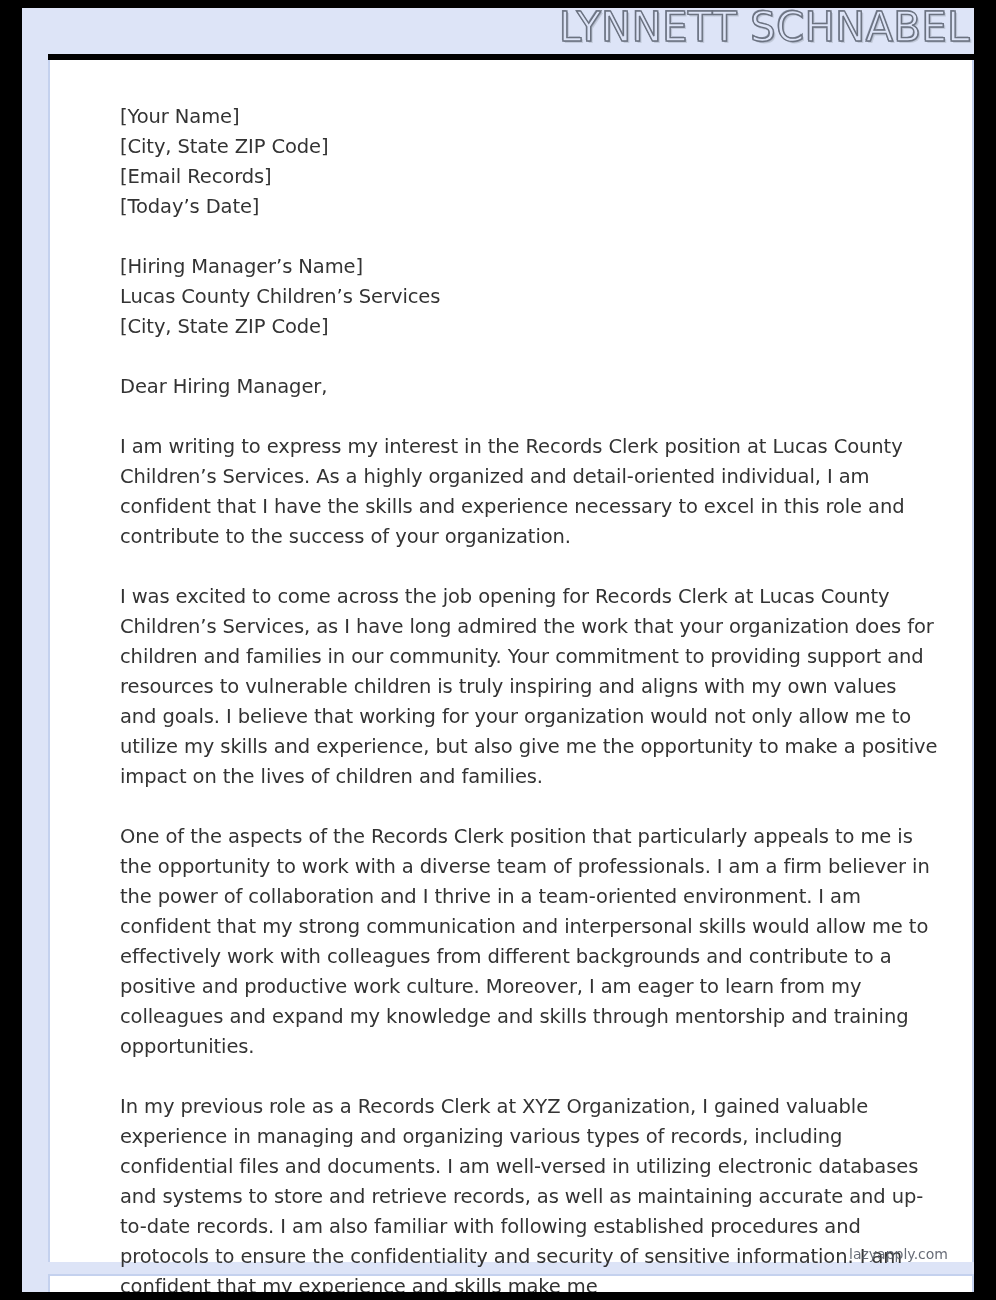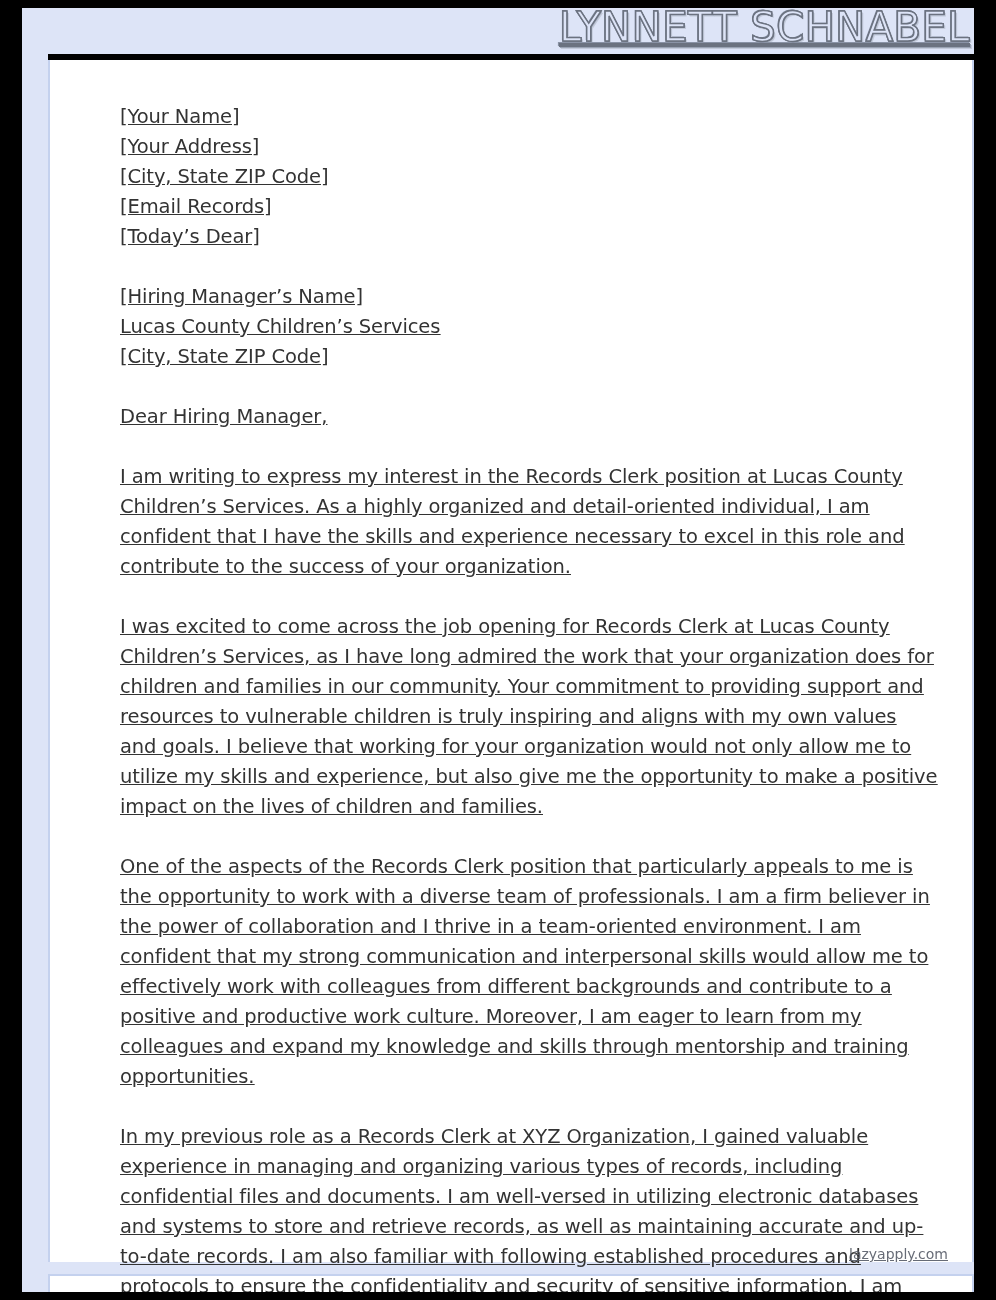--- a/index.html
+++ b/index.html
@@ -1,15 +1,15 @@
 <!DOCTYPE html>
 <html><head>
 <meta charset="utf-8">
 <style>
-  * { box-sizing: border-box; margin: 0; padding: 0; text-decoration: underline; }
+  * { box-sizing: border-box; margin: 0; padding: 0; }
 
   html, body {
     width: 996px;
     height: 1300px;
     overflow: hidden;
   }
 
   body {
     background: #000000;
     font-family: "DejaVu Sans", sans-serif;
@@ -141,24 +141,23 @@
 
     <div id="header-rule"></div>
 
     <div class="page" id="page-1"></div>
     <div class="page" id="page-2"></div>
 
     <div id="letter">
 
       <div>
         <div class="addr-line">[Your Name]</div>
-        <div class="addr-line">[Your Address]</div>
         <div class="addr-line">[City, State ZIP Code]</div>
         <div class="addr-line">[Email Records]</div>
-        <div class="addr-line">[Today’s Dear]</div>
+        <div class="addr-line">[Today’s Date]</div>
       </div>
 
       <div class="blank"></div>
 
       <div>
         <div class="addr-line">[Hiring Manager’s Name]</div>
         <div class="addr-line">Lucas County Children’s Services</div>
         <div class="addr-line">[City, State ZIP Code]</div>
       </div>
 

